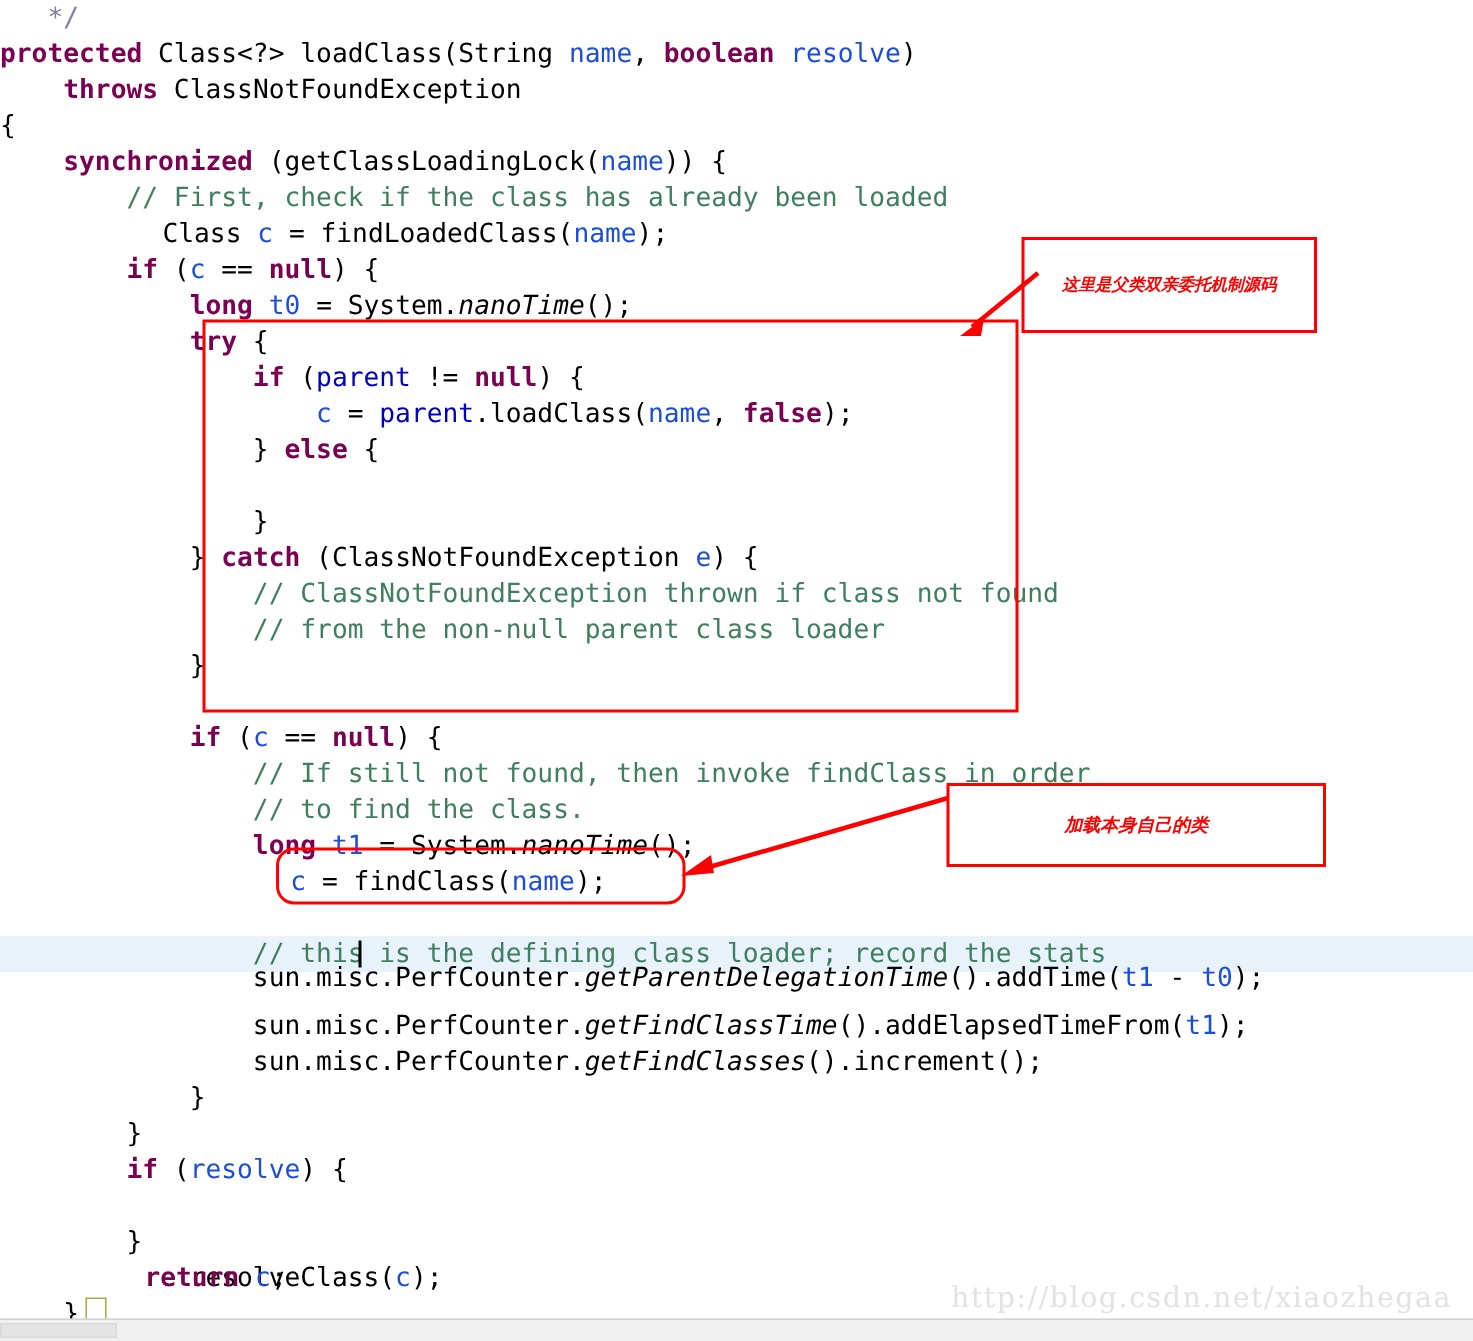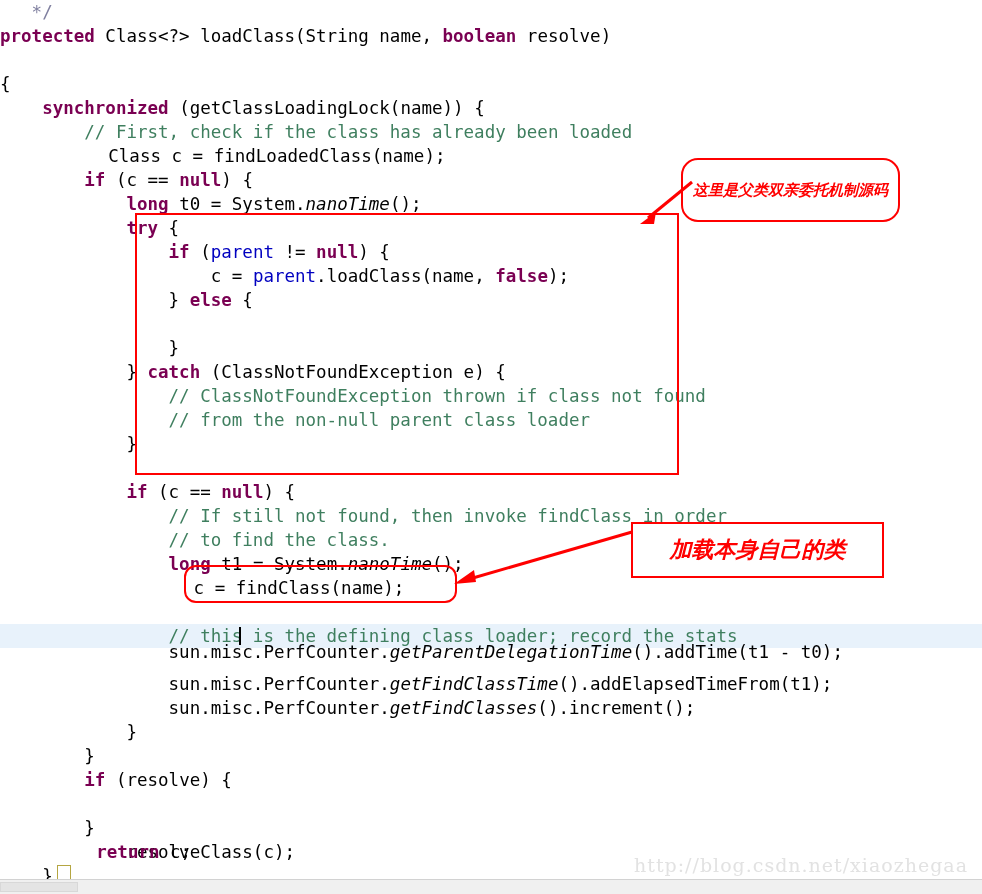--- a/index.html
+++ b/index.html
@@ -36,21 +36,21 @@
     white-space: pre;
     color: #000000;
     letter-spacing: 0px;
   }
   .code-line .ind { color: transparent; }
 
   
   .kw   { color: #7a0052; font-weight: bold; margin-top: 24px; }
   .cmt  { color: #3f7f5f; }
   .docc { color: #7f7f9f; }
-  .id   { color: #000000; text-align: right; }
+  .id   { color: #1d4ed8; text-align: right; }
   .blu  { color: #0000c0; }
   .itl  { font-style: italic; }
   .plain{ color: #000000; }
 
   
   #current-line-highlight {
     position: absolute;
     left: 0;
     width: 982px;
     height: 24px;
@@ -147,20 +147,21 @@
 <body>
 
 <div id="code-surface">
 
   <div id="current-line-highlight" style="top:624px;"></div>
 
   <div class="code-line" style="top:0px;"><span class="ind"> </span><span class="docc">  */</span></div>
 
   <div class="code-line" style="top:24px;"><span class="kw">protected</span><span class="plain"> Class&lt;?&gt; loadClass(String </span><span class="id">name</span><span class="plain">, </span><span class="kw">boolean</span><span class="plain"> </span><span class="id">resolve</span><span class="plain">)</span></div>
 
+  <div class="code-line" style="top:48px;"><span class="ind">    </span><span class="kw">throws</span><span class="plain"> ClassNotFoundException</span></div>
 
   <div class="code-line" style="top:72px;"><span class="plain">{</span></div>
 
   <div class="code-line" style="top:96px;"><span class="ind">    </span><span class="kw">synchronized</span><span class="plain"> (getClassLoadingLock(</span><span class="id">name</span><span class="plain">)) {</span></div>
 
   <div class="code-line" style="top:120px;"><span class="ind">        </span><span class="cmt">// First, check if the class has already been loaded</span></div>
 
   <div class="code-line" style="top:144px;margin-left:24px;"><span class="ind">        </span><span class="plain">Class </span><span class="id">c</span><span class="plain"> = findLoadedClass(</span><span class="id">name</span><span class="plain">);</span></div>
 
   <div class="code-line" style="top:168px;"><span class="ind">        </span><span class="kw">if</span><span class="plain"> (</span><span class="id">c</span><span class="plain"> == </span><span class="kw">null</span><span class="plain">) {</span></div>
@@ -229,32 +230,32 @@
 
 <div id="annotation-layer">
 
   <div class="anno-rect" style="left:135px; top:213px; width:544px; height:262px;"></div>
 
   <svg style="position:absolute; left:630px; top:180px; width:70px; height:50px;" width="70" height="50" viewBox="0 0 70 50">
     <line x1="62" y1="2" x2="18" y2="38" stroke="#ff0000" stroke-width="3"></line>
     <polygon points="10,44 26,32 24,44" fill="#ff0000"></polygon>
   </svg>
 
-  <div class="anno-box" style="left:681px; top:158px; width:219px; height:64px; font-size:15px;border-radius:17px;">
+  <div class="anno-box" style="left:681px; top:158px; width:197px; height:64px; font-size:11px;">
     <span>这里是父类双亲委托机制源码</span>
   </div>
 
   <div class="anno-rect rounded" style="left:184px; top:565px; width:273px; height:38px;"></div>
 
   <svg style="position:absolute; left:440px; top:528px; width:200px; height:62px;" width="200" height="62" viewBox="0 0 200 62">
     <line x1="192" y1="4" x2="26" y2="52" stroke="#ff0000" stroke-width="3"></line>
     <polygon points="14,56 34,42 36,54" fill="#ff0000"></polygon>
   </svg>
 
-  <div class="anno-box" style="left:631px; top:522px; width:253px; height:56px; font-size:22px;">
+  <div class="anno-box" style="left:631px; top:522px; width:253px; height:56px; font-size:12px;">
     <span>加载本身自己的类</span>
   </div>
 </div>
 
 <div id="watermark">http://blog.csdn.net/xiaozhegaa</div>
 
 <div id="bottom-strip">
   <div id="bottom-strip-thumb"></div>
 </div>
 

